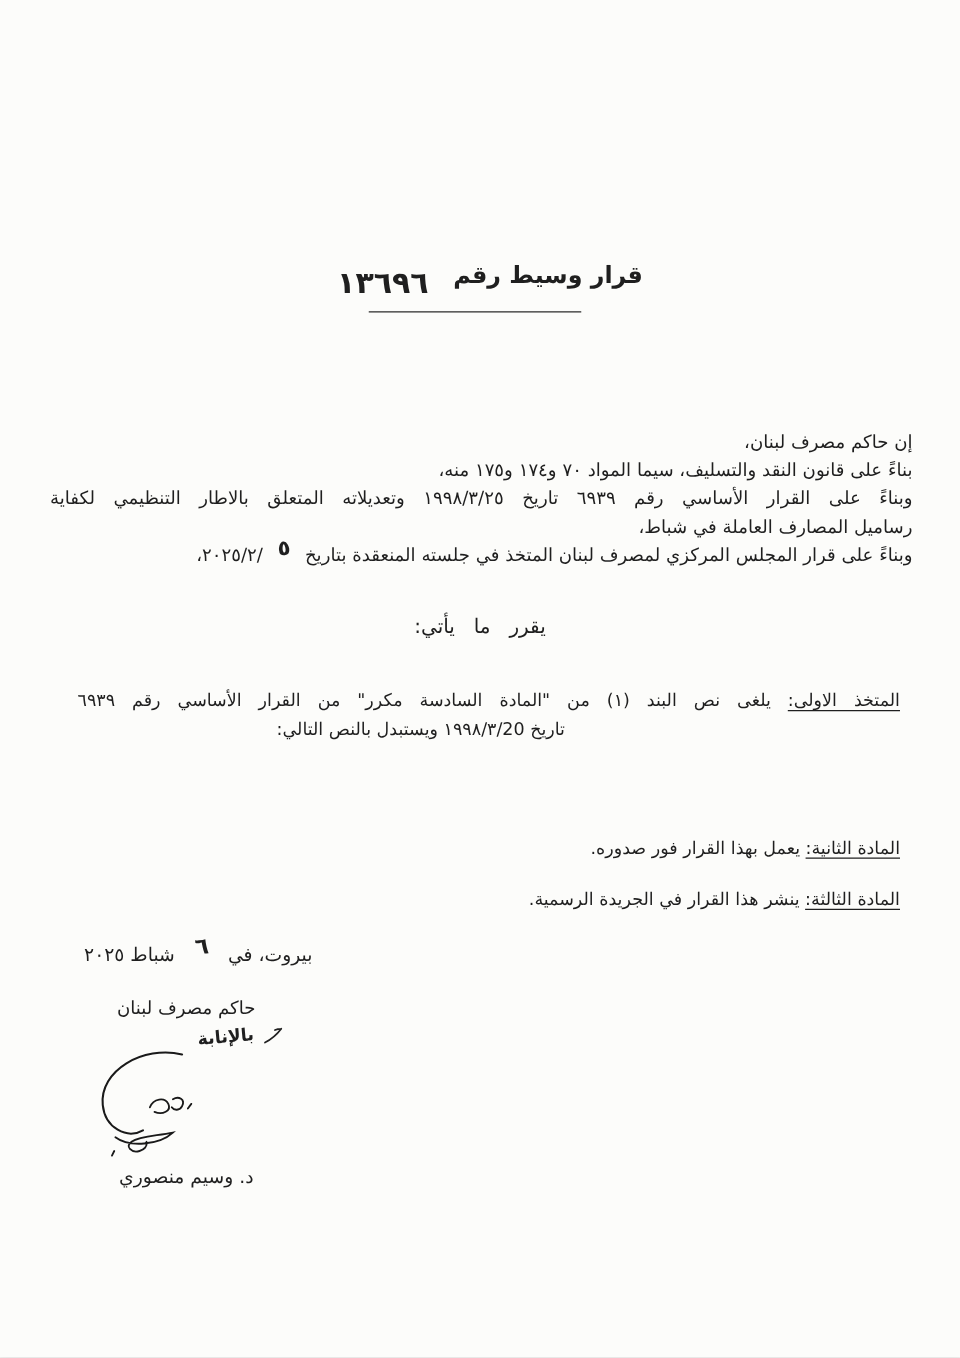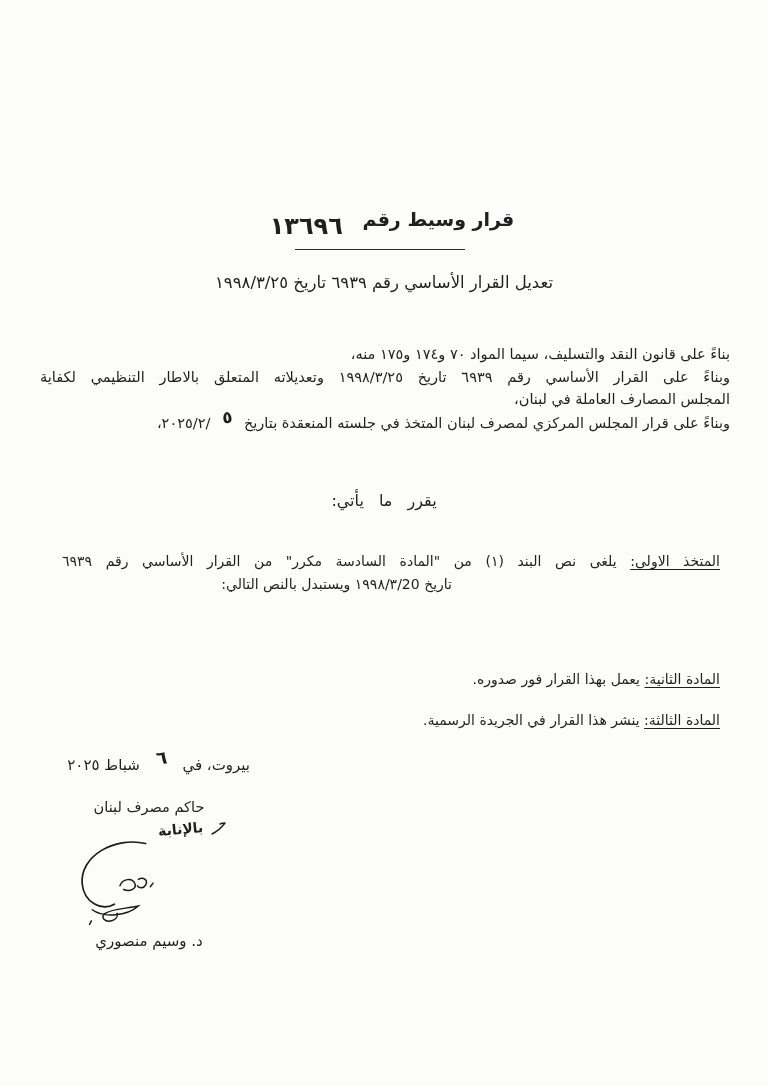--- a/index.html
+++ b/index.html
@@ -49,26 +49,26 @@
 
 <div class="page">
 
 
   <div class="doc-title">
     <span class="t-label">قرار وسيط رقم</span>
     <span class="t-num">١٣٦٩٦</span>
   </div>
   <div class="title-rule"></div>
 
-  <div class="doc-subtitle">تعديل القرار الأساسي رقم ٦٩٣٩ تاريخ ١٩٩٨/٣/٢٥</div>
 
   <div class="preamble">
+    <div>إن حاكم مصرف لبنان،</div>
     <div>بناءً على قانون النقد والتسليف، سيما المواد ٧٠ و١٧٤ و١٧٥ منه،</div>
     <div class="just">وبناءً على القرار الأساسي رقم ٦٩٣٩ تاريخ ١٩٩٨/٣/٢٥ وتعديلاته المتعلق بالاطار التنظيمي لكفاية</div>
-    <div>المجلس المصارف العاملة في لبنان،</div>
+    <div>رساميل المصارف العاملة في شباط،</div>
     <div>
       <span>وبناءً على قرار المجلس المركزي لمصرف لبنان المتخذ في جلسته المنعقدة بتاريخ</span>
       <span class="hand">٥</span>
       <span class="ltr-num">،٢٠٢٥/٢/</span>
     </div>
   </div>
 
   <div class="decree-intro">يقرر ما يأتي:</div>
 
   <div class="article1">

